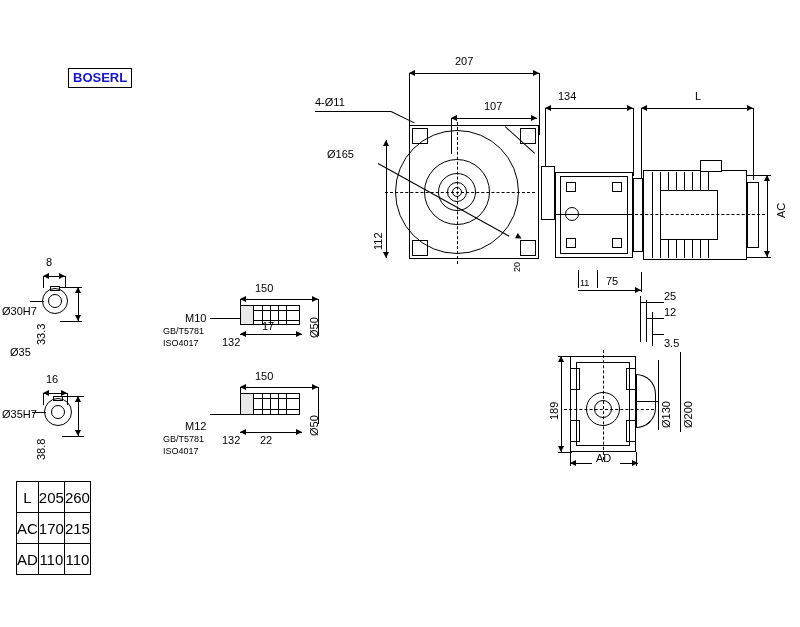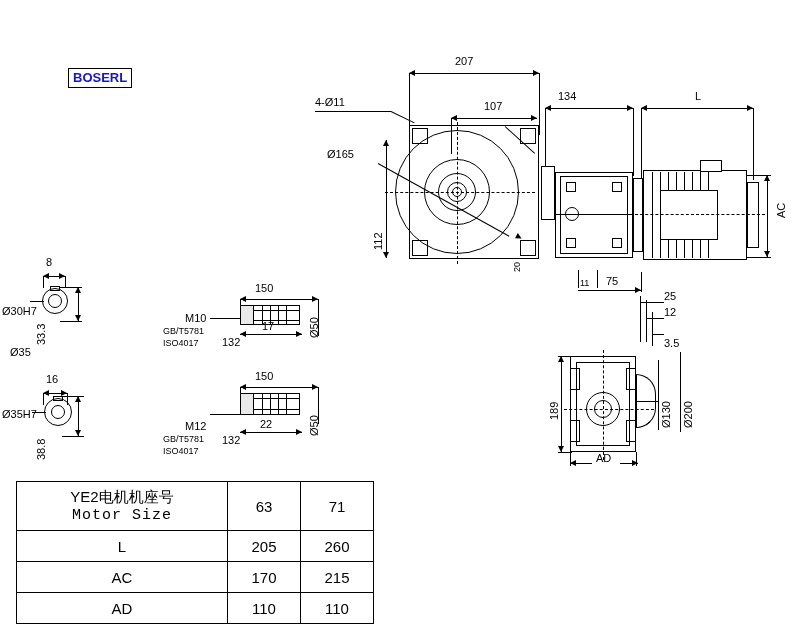--- a/index.html
+++ b/index.html
@@ -267,21 +267,21 @@
     <div class="ln v" style="left:262px;top:393px;height:22px;"></div>
     <div class="ln v" style="left:270px;top:393px;height:22px;"></div>
     <div class="ln v" style="left:278px;top:393px;height:22px;"></div>
     <div class="ln v" style="left:286px;top:393px;height:22px;"></div>
 
     <div class="lbl" style="left:185px;top:420px;">M12</div>
     <div class="lbl9" style="left:163px;top:434px;">GB/T5781</div>
     <div class="lbl9" style="left:163px;top:446px;">ISO4017</div>
     <div class="ln h" style="left:210px;top:414px;width:30px;"></div>
 
-    <div class="lbl" style="left:260px;top:418px;">22</div>
+    <div class="lbl" style="left:260px;top:434px;">22</div>
     <div class="lbl" style="left:222px;top:434px;">132</div>
     <div class="ln h" style="left:240px;top:432px;width:62px;"></div>
     <div class="ar ar-l" style="left:240px;top:429px;"></div>
     <div class="ar ar-r" style="left:296px;top:429px;"></div>
 
     <div class="lbl vert" style="left:308px;top:436px;">Ø50</div>
     <div class="ln v" style="left:318px;top:388px;height:36px;"></div>
   </div>
 
   <div>
@@ -335,28 +335,20 @@
     <div class="ln h" style="left:570px;top:463px;width:22px;"></div>
     <div class="ln h" style="left:620px;top:463px;width:18px;"></div>
     <div class="ar ar-l" style="left:570px;top:460px;"></div>
     <div class="ar ar-r" style="left:632px;top:460px;"></div>
     <div class="ln v" style="left:570px;top:452px;height:14px;"></div>
     <div class="ln v" style="left:636px;top:452px;height:14px;"></div>
   </div>
 
   <table class="spec">
     <tbody>
-        <tr>
-      <td class="head">
-        <div>YE2电机机座号</div>
-        <div class="mono">Motor Size</div>
-      </td>
-      <td class="col">63</td>
-      <td class="col">71</td>
-    </tr>
     <tr class="row">
       <td>L</td>
       <td>205</td>
       <td>260</td>
     </tr>
     <tr class="row">
       <td>AC</td>
       <td>170</td>
       <td>215</td>
     </tr>

